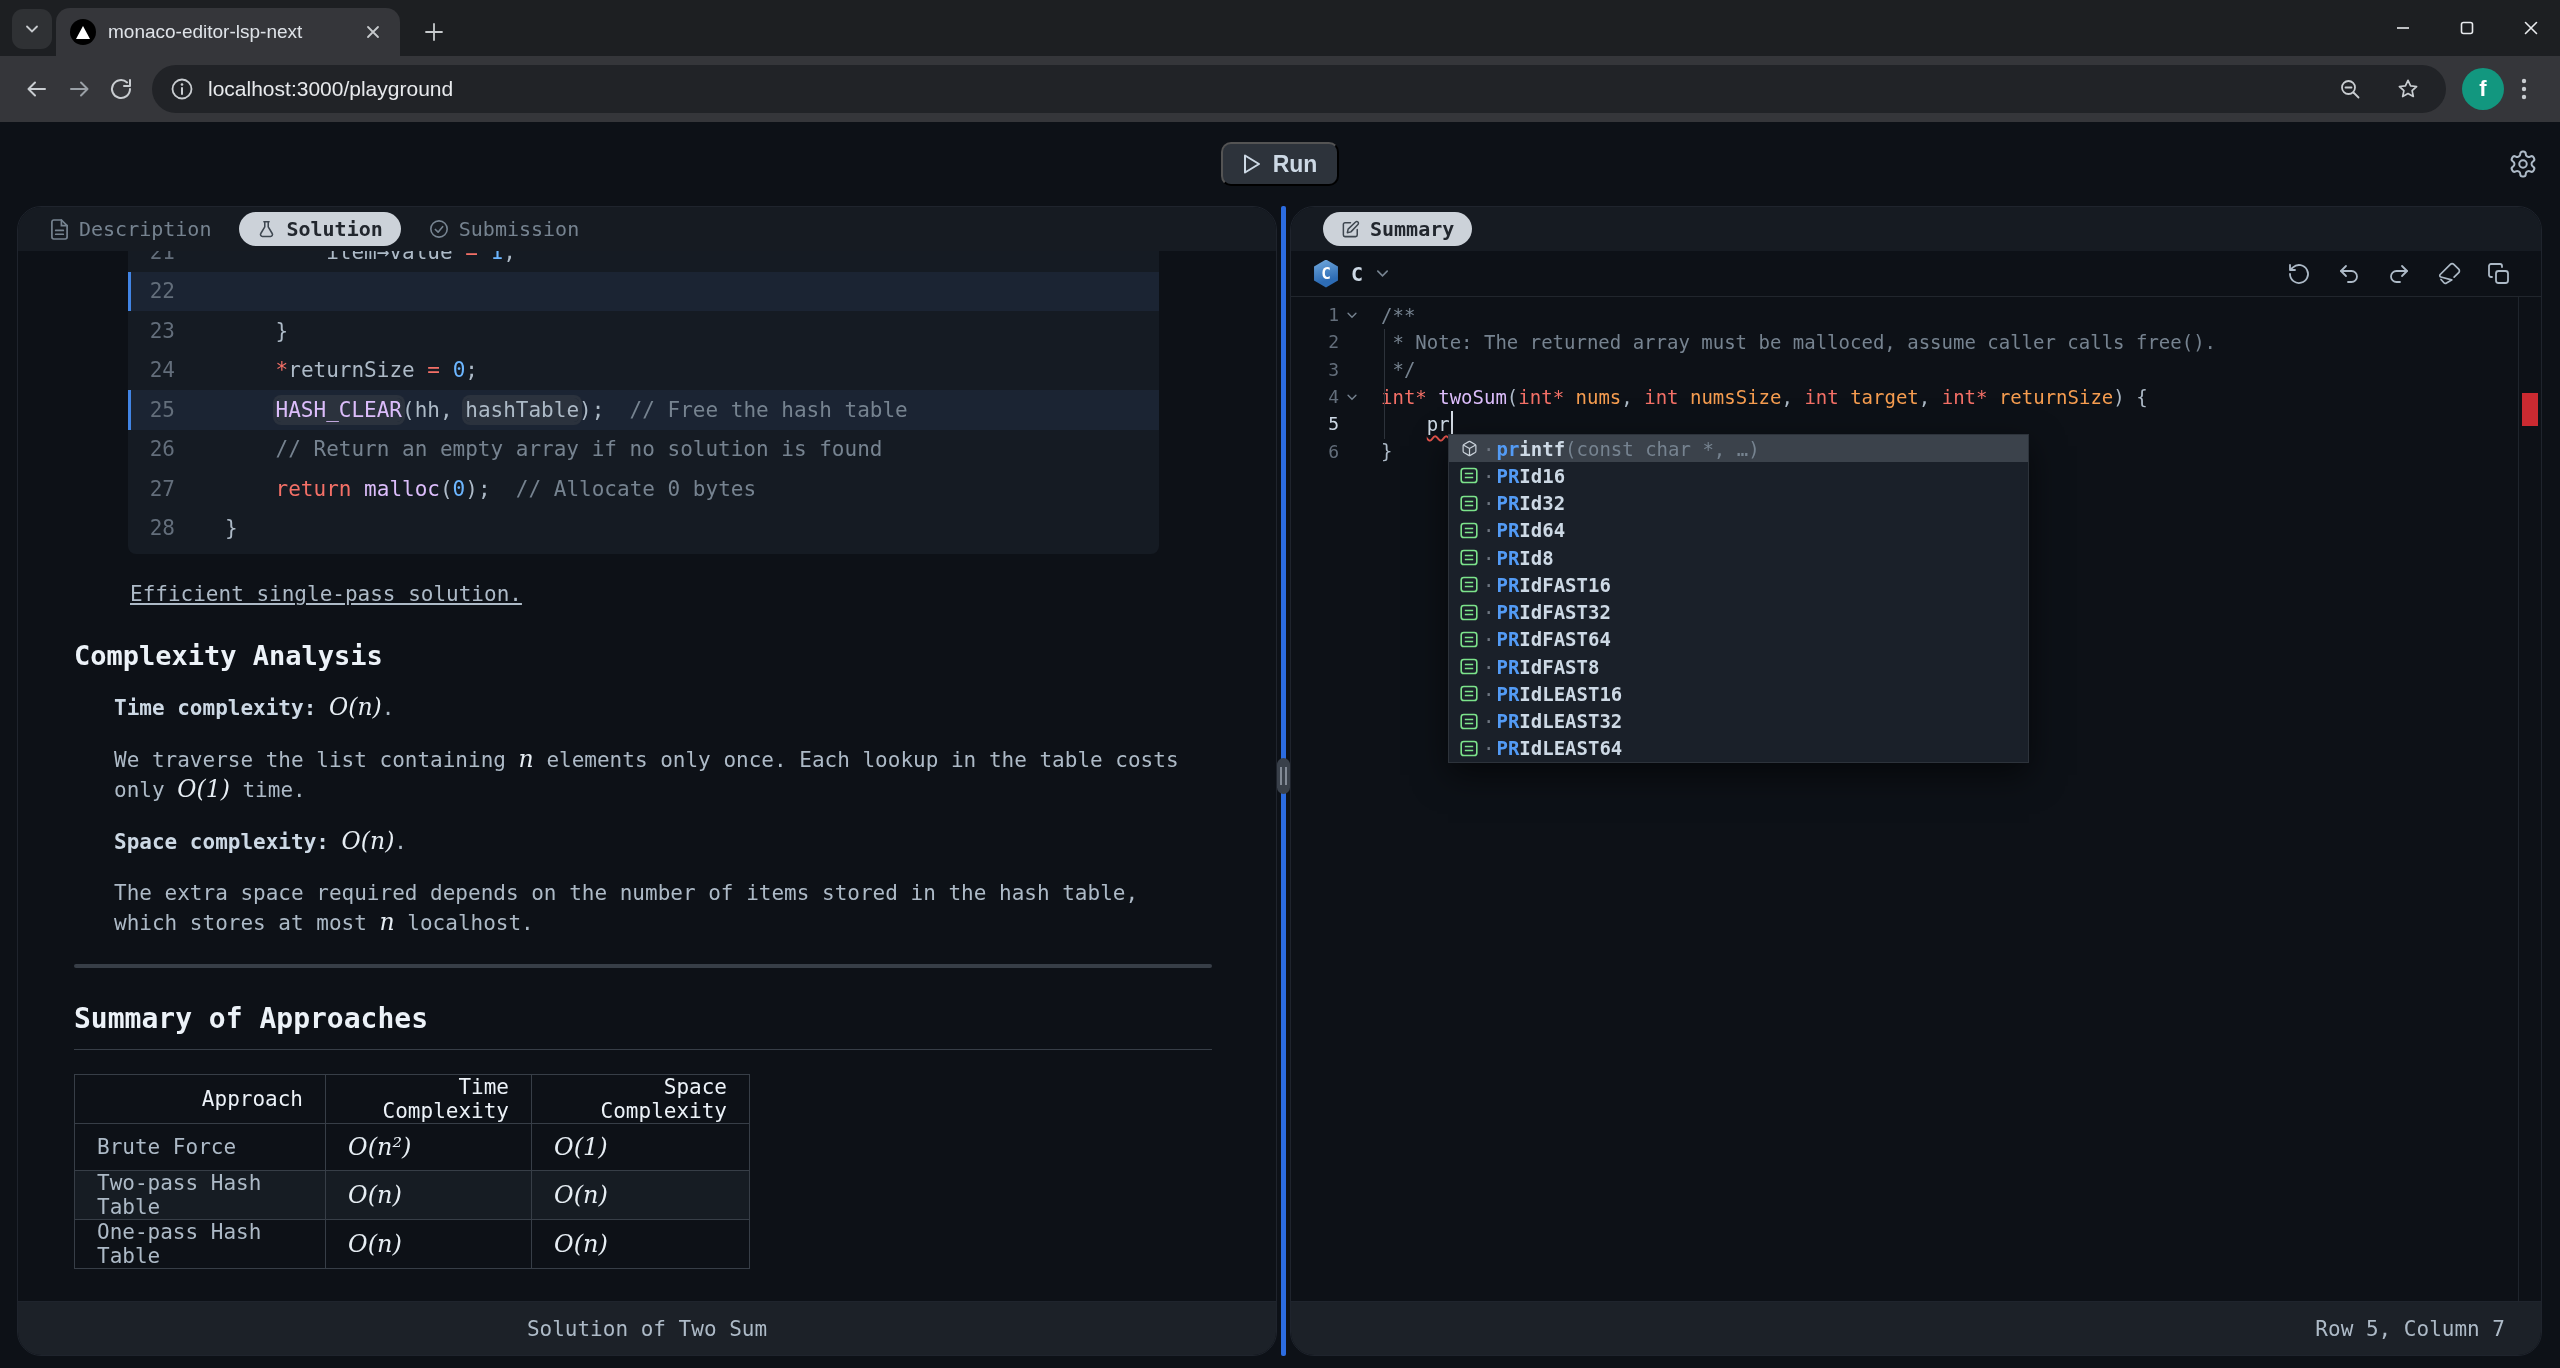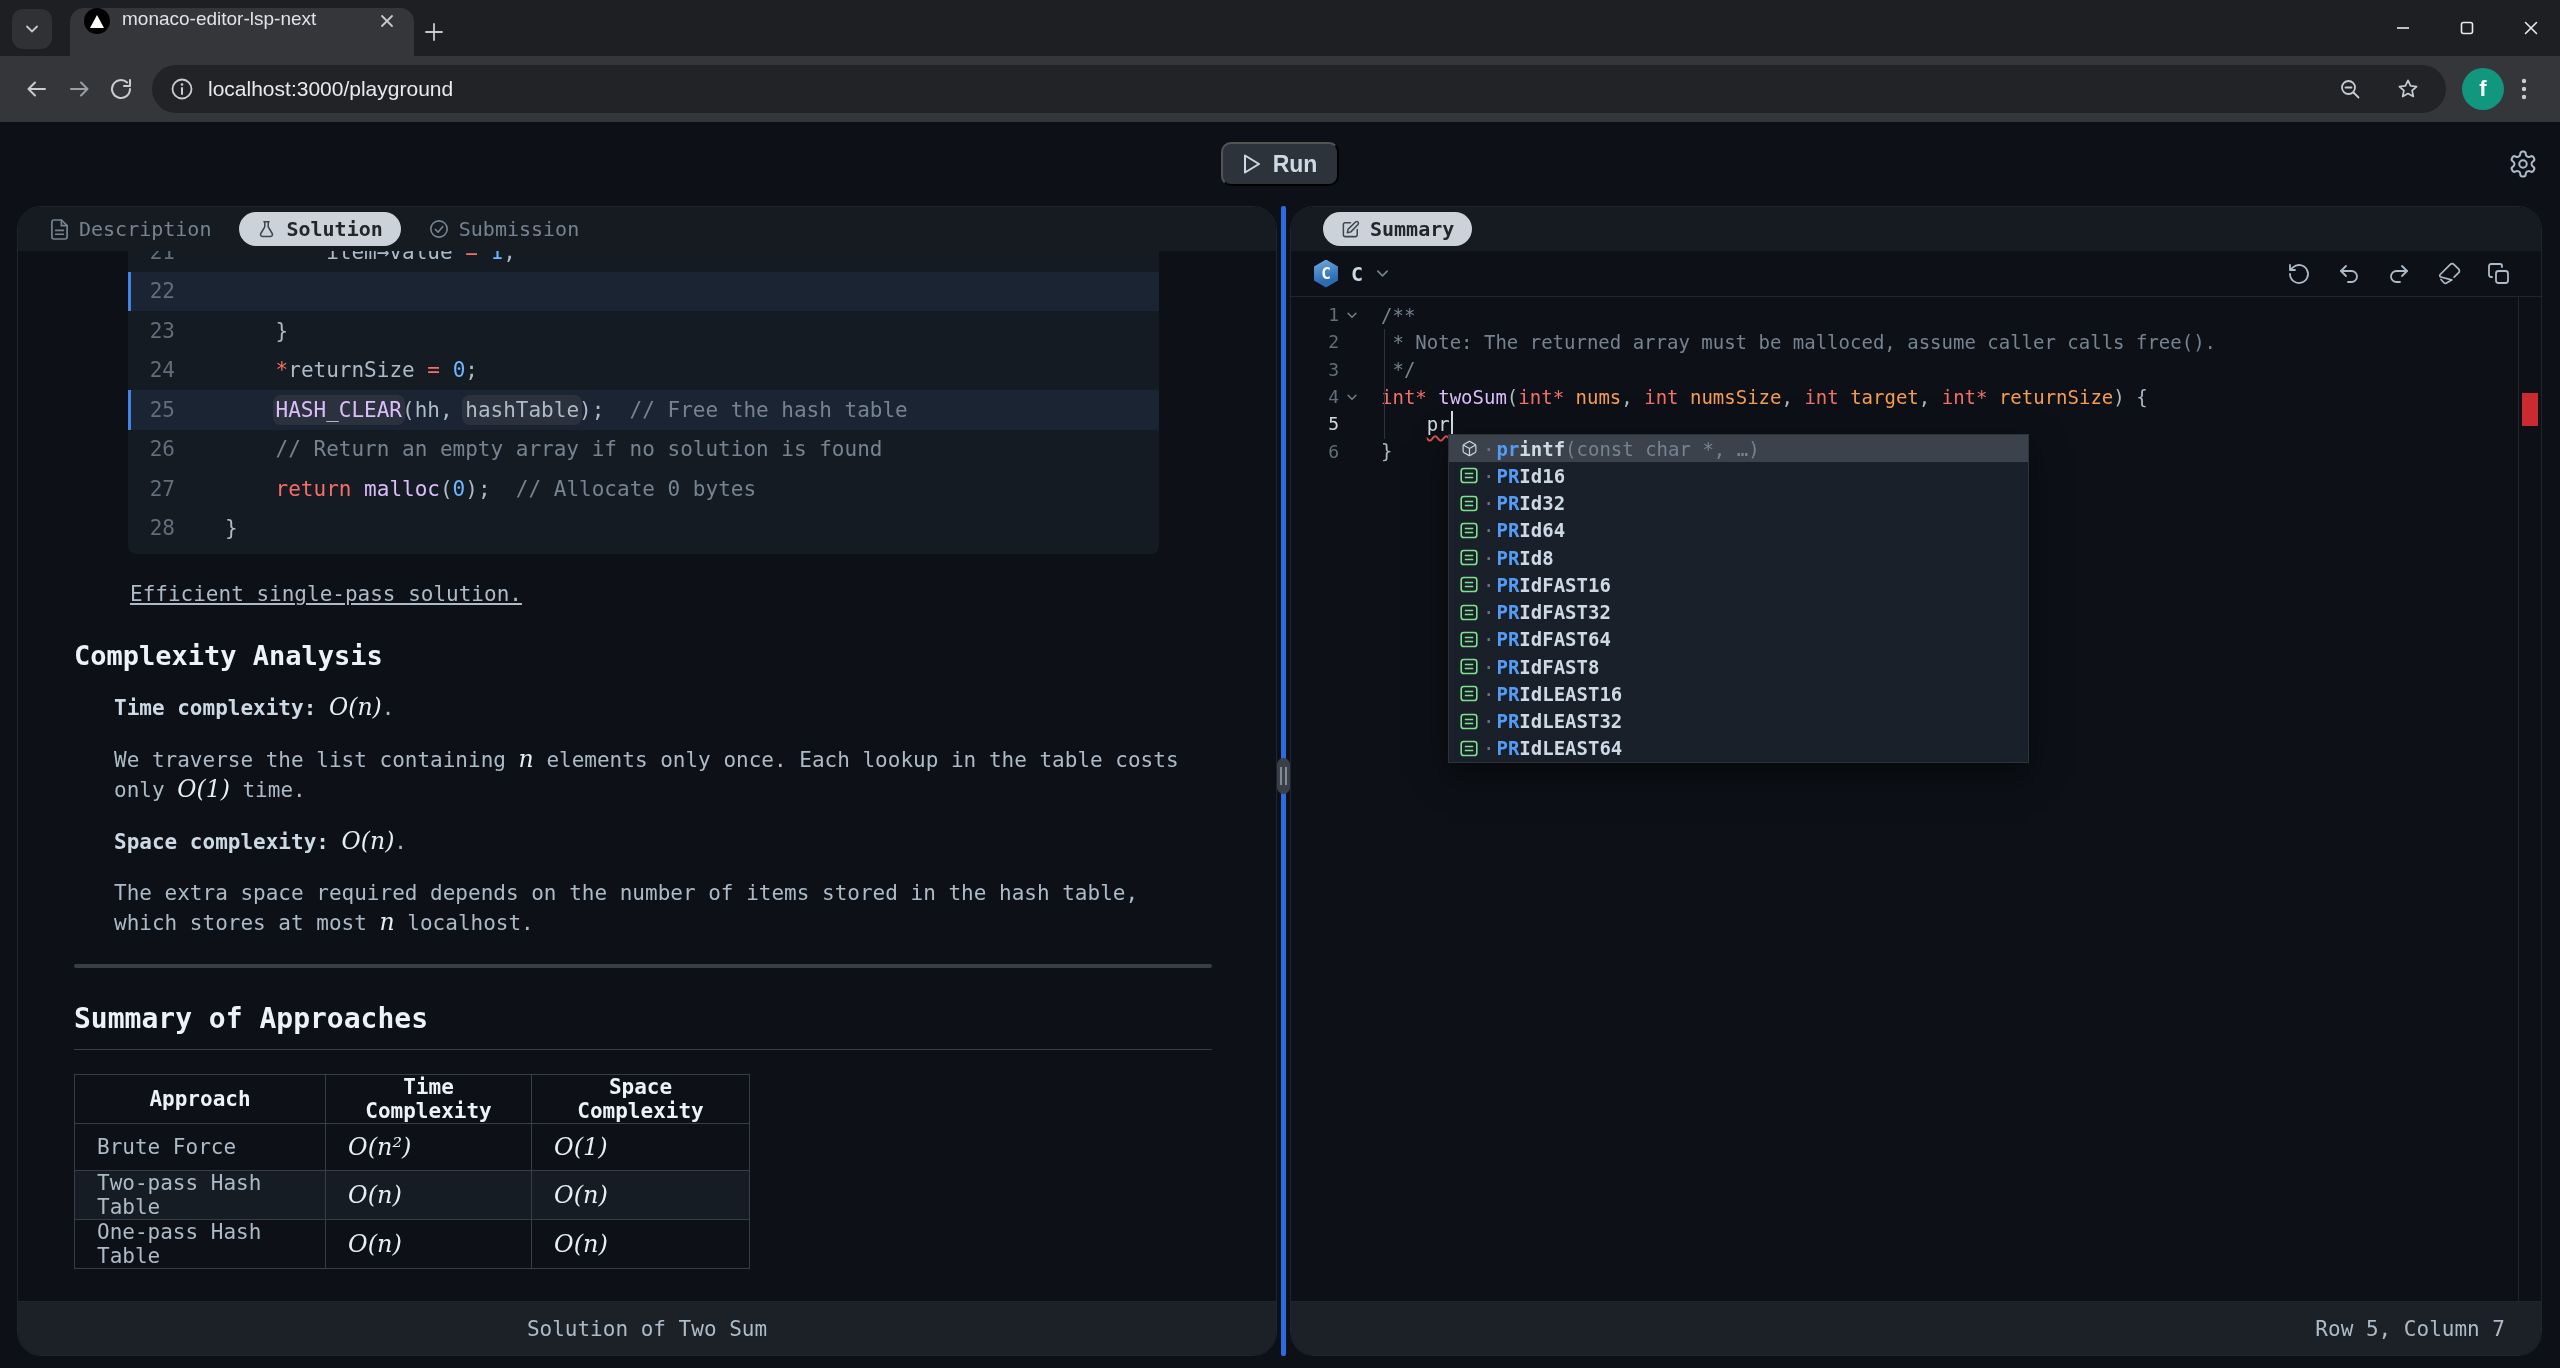--- a/index.html
+++ b/index.html
@@ -3,21 +3,21 @@
 <meta charset="utf-8">
 <style>
   * { box-sizing:border-box; margin:0; padding:0; }
   html,body { width:2560px; height:1368px; overflow:hidden; }
   body { background:#0d1117; font-family:"DejaVu Sans Mono","Liberation Mono",monospace; }
   svg { display:block; }
 
   
   .tabstrip { height:56px; background:#1d1f22; position:relative; }
   .tab-search-btn { position:absolute; left:12px; top:9px; width:40px; height:40px; border-radius:11px; background:#2f3134; display:grid; place-items:center; }
-  .browser-tab { position:absolute; left:70px; top:8px; width:344px; height:48px; background:#35363a; border-radius:14px 14px 0 0; display:flex; align-items:flex-start; padding:0 14px; }
+  .browser-tab { position:absolute; left:56px; top:8px; width:344px; height:48px; background:#35363a; border-radius:14px 14px 0 0; display:flex; align-items:center; padding:0 14px; }
   .tab-favicon { width:26px; height:26px; border-radius:50%; background:#000; display:grid; place-items:center; flex:none; }
   .tab-title { margin-left:12px; flex:1; font:400 19px "Liberation Sans",sans-serif; color:#dfe3e8; white-space:nowrap; overflow:hidden; }
   .tab-close { width:26px; height:26px; border-radius:50%; display:grid; place-items:center; }
   .new-tab-btn { position:absolute; left:416px; top:14px; width:36px; height:36px; display:grid; place-items:center; }
   .win-controls { position:absolute; right:14px; top:0; height:56px; display:flex; align-items:center; gap:34px; }
   .win-btn { width:30px; height:30px; display:grid; place-items:center; }
 
   .toolbar { height:66px; background:#35363a; display:flex; align-items:center; padding:0 16px; }
   .nav-btn { width:42px; height:42px; display:grid; place-items:center; border-radius:50%; }
   .url-bar { flex:1; height:48px; margin-left:10px; background:#212327; border-radius:24px; display:flex; align-items:center; padding:0 18px; position:relative; }
@@ -61,21 +61,21 @@
 
   .note { margin:28px 0 0 56px; color:#adbac7; font-size:21px;text-decoration:underline; }
   .md-h3 { margin-top:34px; color:#ecf2f8; font-size:27px; font-weight:700; }
   .cpara { margin:22px 0 0 40px; max-width:1070px; color:#adbac7; font-size:21px; line-height:29px; }
   .cpara .b { font-weight:700; color:#cdd9e5; }
   .math { font-family:"DejaVu Serif",serif; font-style:italic; font-size:1.12em; color:#e6edf3; }
   .md-hr { margin-top:26px; height:4px; border:0; background:#373e47; border-radius:2px; }
   .md-h2 { margin-top:34px; color:#ecf2f8; font-size:28px; font-weight:700; padding-bottom:14px; border-bottom:1px solid #373e47; }
   .sum-table { margin-top:24px; border-collapse:collapse; font-size:21px; color:#adbac7; }
   .sum-table th, .sum-table td { border:1px solid #373e47; height:47px; padding:0 22px; }
-  .sum-table th { color:#ecf2f8; font-weight:700; text-align:center; }
+  .sum-table th { color:#ecf2f8; font-weight:400; text-align:right; }
   .sum-table td { text-align:left; }
   .sum-table .row-shaded { background:#161c23; }
   .sum-table td .math { font-size:24px; }
 
   
   .editor-toolbar { height:46px; flex:none; display:flex; align-items:center; padding:0 30px 0 22px; border-bottom:1px solid #21262d; }
   .lang-picker { display:flex; align-items:center; gap:12px; color:#cdd9e5; font-size:20px; font-weight:700; }
   .c-logo { width:26px; height:28px; clip-path:polygon(50% 0,96% 25%,96% 75%,50% 100%,4% 75%,4% 25%); background:linear-gradient(165deg,#72aade 0%,#2d6cb5 70%); display:grid; place-items:center; color:#fff; font-size:16px; font-weight:700; }
   .et-icons { margin-left:auto; display:flex; gap:26px; align-items:center; }
 

